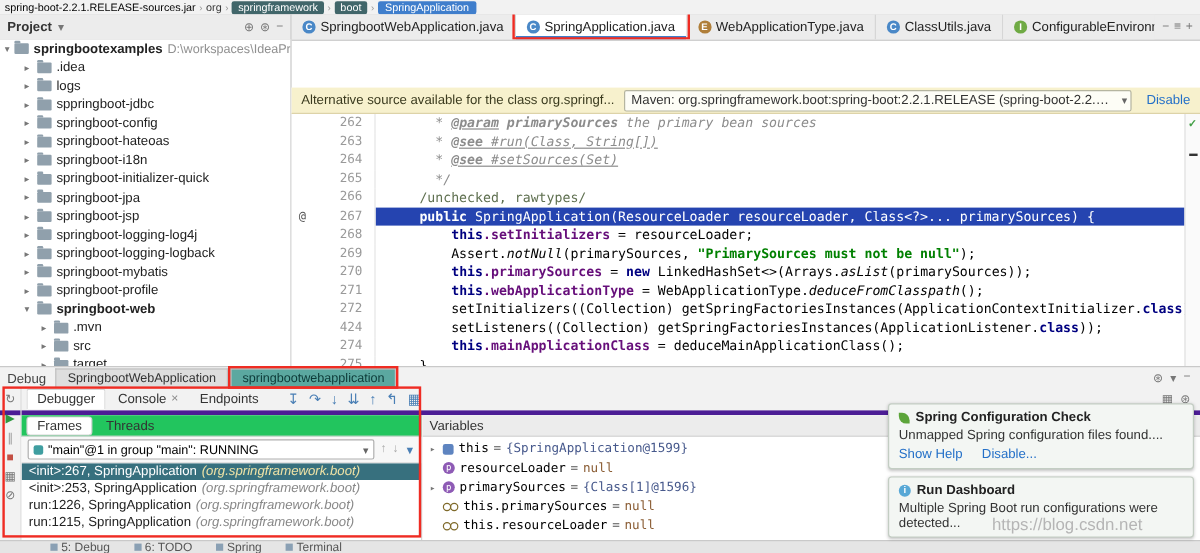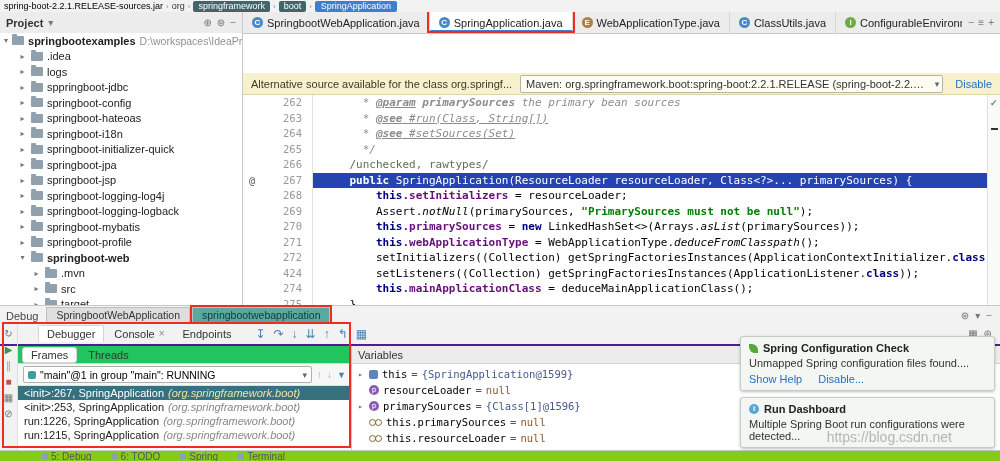--- a/index.html
+++ b/index.html
@@ -83,21 +83,21 @@
     border-top:1px solid #c9c9c9;box-sizing:border-box;}
   #d-header{height:17px;display:flex;align-items:flex-end;padding-left:2px;}
   #d-title{color:#444;padding:0 8px 1px 4px;}
   .stab{height:15px;line-height:15px;font-size:10.5px;padding:0 9px;border:1px solid #c0c0c0;
     border-bottom:none;background:#dedede;color:#333;position:relative;margin-right:2px;white-space:nowrap;}
   .stab.active{background:var(--run-tab-bg);color:#0d3a38;}
   .stab.annotated::after{content:"";position:absolute;top:-3px;left:-3px;right:-3px;bottom:-1px;
     border:2px solid var(--annotation-red);pointer-events:none;z-index:55;}
   #d-header-actions{margin-left:auto;display:flex;gap:6px;padding:0 8px 2px 0;color:#666;}
   #d-toolbar{height:23px;display:flex;align-items:center;background:#f2f2f2;
-    border-bottom:2px solid #4c1d95;padding-left:38px;box-sizing:border-box;}
+    border-bottom:4px solid #4c1d95;padding-left:22px;box-sizing:border-box;}
   .vtab{padding:2px 8px;color:#333;display:flex;align-items:center;gap:4px;}
   .vtab.active{background:#fff;border:1px solid #d5d5d5;border-bottom:none;border-radius:2px 2px 0 0;}
   .vclose{color:#888;font-size:10px;}
   #step-icons{display:flex;align-items:center;gap:8px;margin-left:16px;color:#4a7fb5;font-size:12px;}
   .stepic{cursor:default;}
   #left-strip{position:absolute;left:0;top:17px;bottom:0;width:18px;border-right:1px solid #ddd;
     display:flex;flex-direction:column;align-items:center;gap:5px;padding-top:5px;box-sizing:border-box;}
   .stripic{font-size:10px;color:#777;line-height:11px;}
   .stripic.resume{color:#2e9940;} .stripic.stop{color:#c34f44;} .stripic.pause{color:#999;}
   #d-content{position:absolute;left:18px;top:40px;right:0;bottom:0;display:flex;}
@@ -142,21 +142,21 @@
     box-shadow:0 1px 3px rgba(0,0,0,.25);}
   .ntitle{font-weight:bold;color:#222;display:flex;align-items:center;gap:5px;}
   .nicon.spring-leaf{width:9px;height:9px;background:#5ca53a;border-radius:0 70% 0 70%;}
   .nicon.info{width:10px;height:10px;border-radius:50%;background:#58a8d6;color:#fff;
     font-size:8px;line-height:10px;text-align:center;}
   .nbody{color:#333;margin-top:3px;}
   .nlinks{margin-top:4px;display:flex;gap:16px;}
   .nlink{color:#2470c8;}
   #watermark{position:absolute;right:48px;bottom:16px;color:#b5b5b5;font-size:14px;z-index:25;}
   
-  #statusbar{position:absolute;left:0;bottom:0;width:1000px;height:11px;background:#84cc16;
+  #statusbar{position:absolute;left:0;bottom:0;width:1000px;height:11px;background:#e5e5e5;
     border-top:1px solid #c9c9c9;display:flex;gap:20px;padding-left:42px;overflow:hidden;
     font-size:10px;color:#555;box-sizing:border-box;}
   .sitem{display:flex;align-items:flex-start;gap:3px;}
   .sq{width:6px;height:6px;background:#8aa0b4;margin-top:2px;}
   
   #anno-frames{position:absolute;left:2px;top:322px;width:349px;height:126px;
     border:2px solid var(--annotation-red);z-index:60;pointer-events:none;box-sizing:border-box;}
 </style>
 </head>
 <body>

